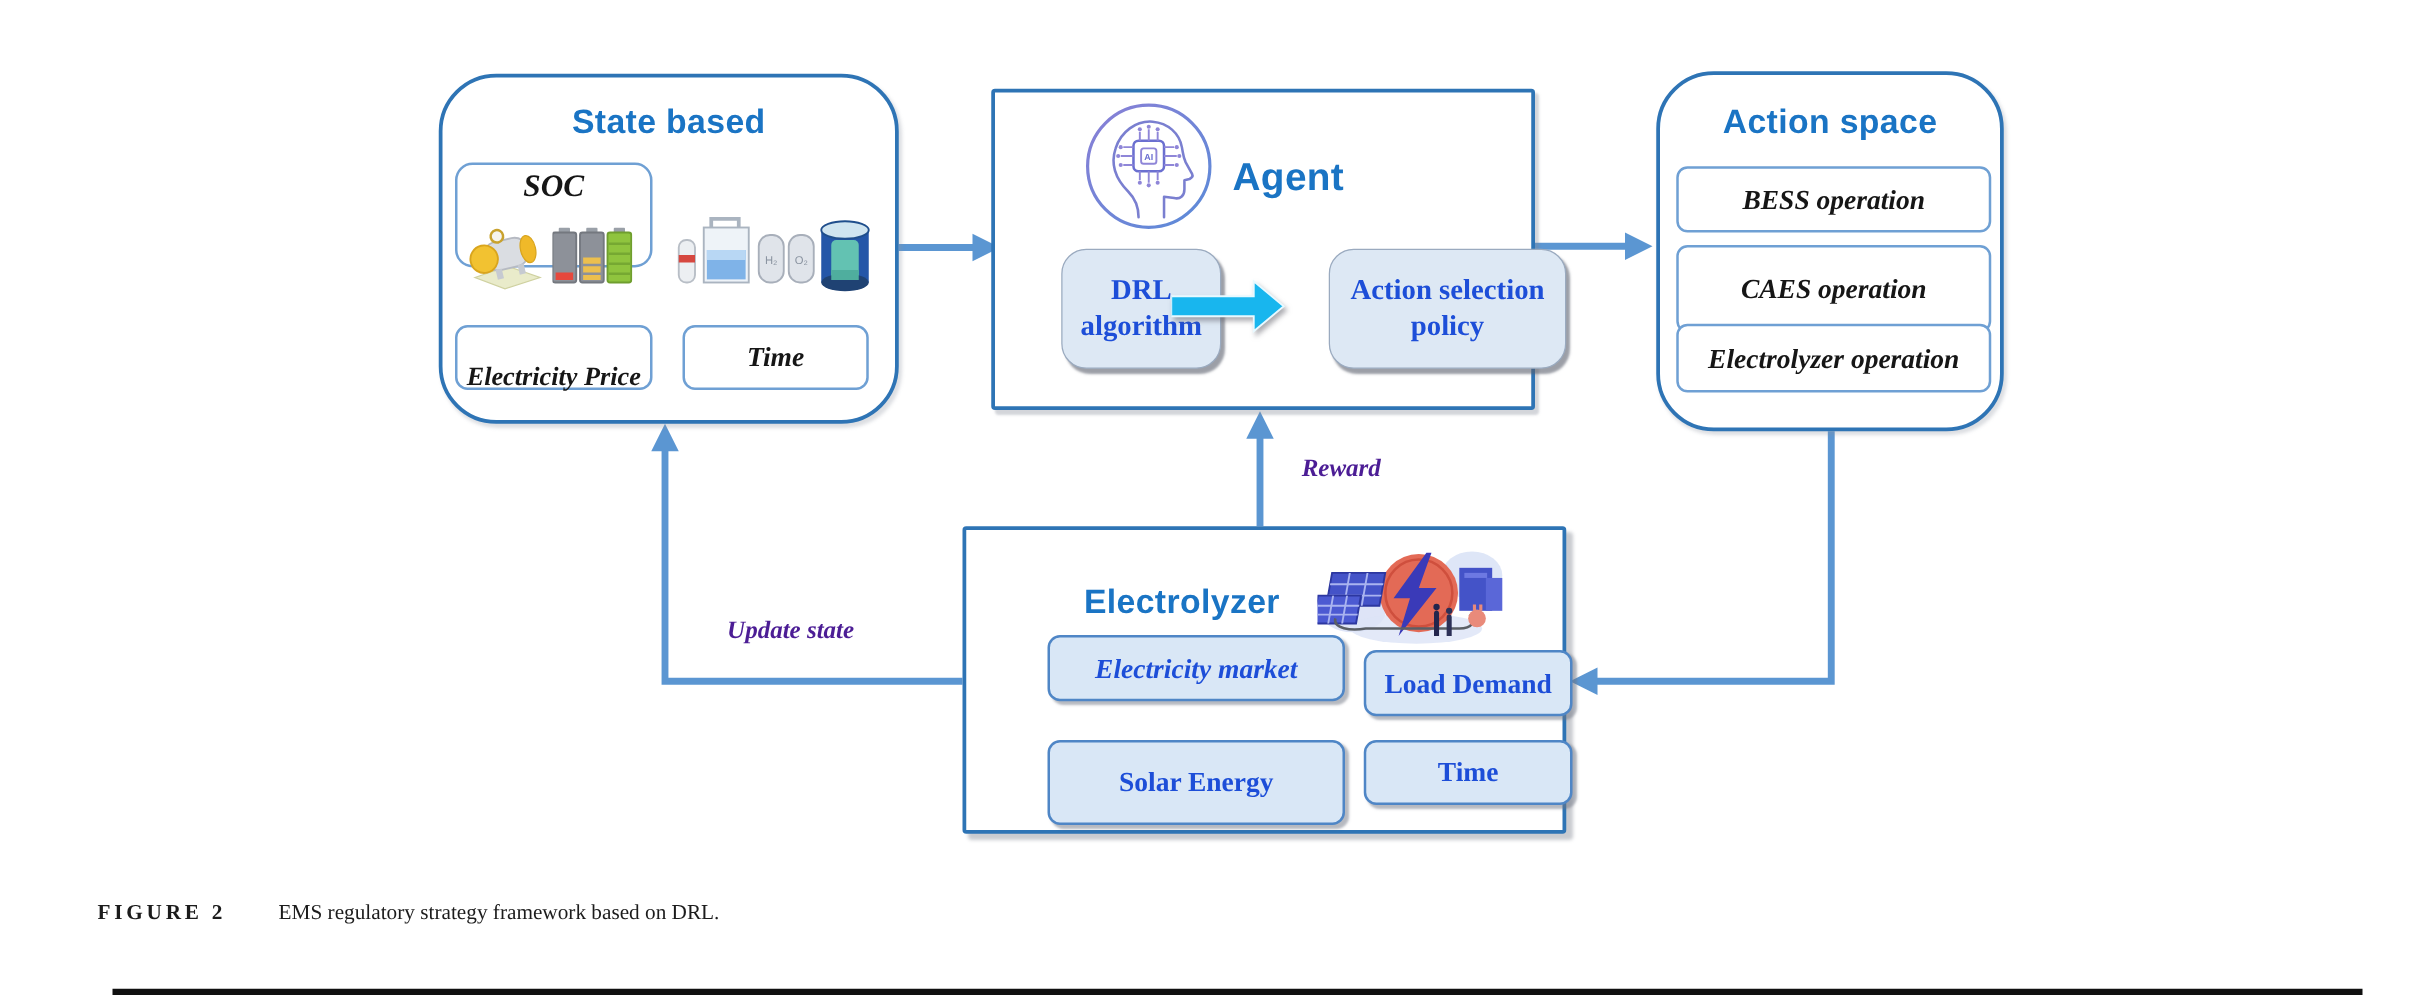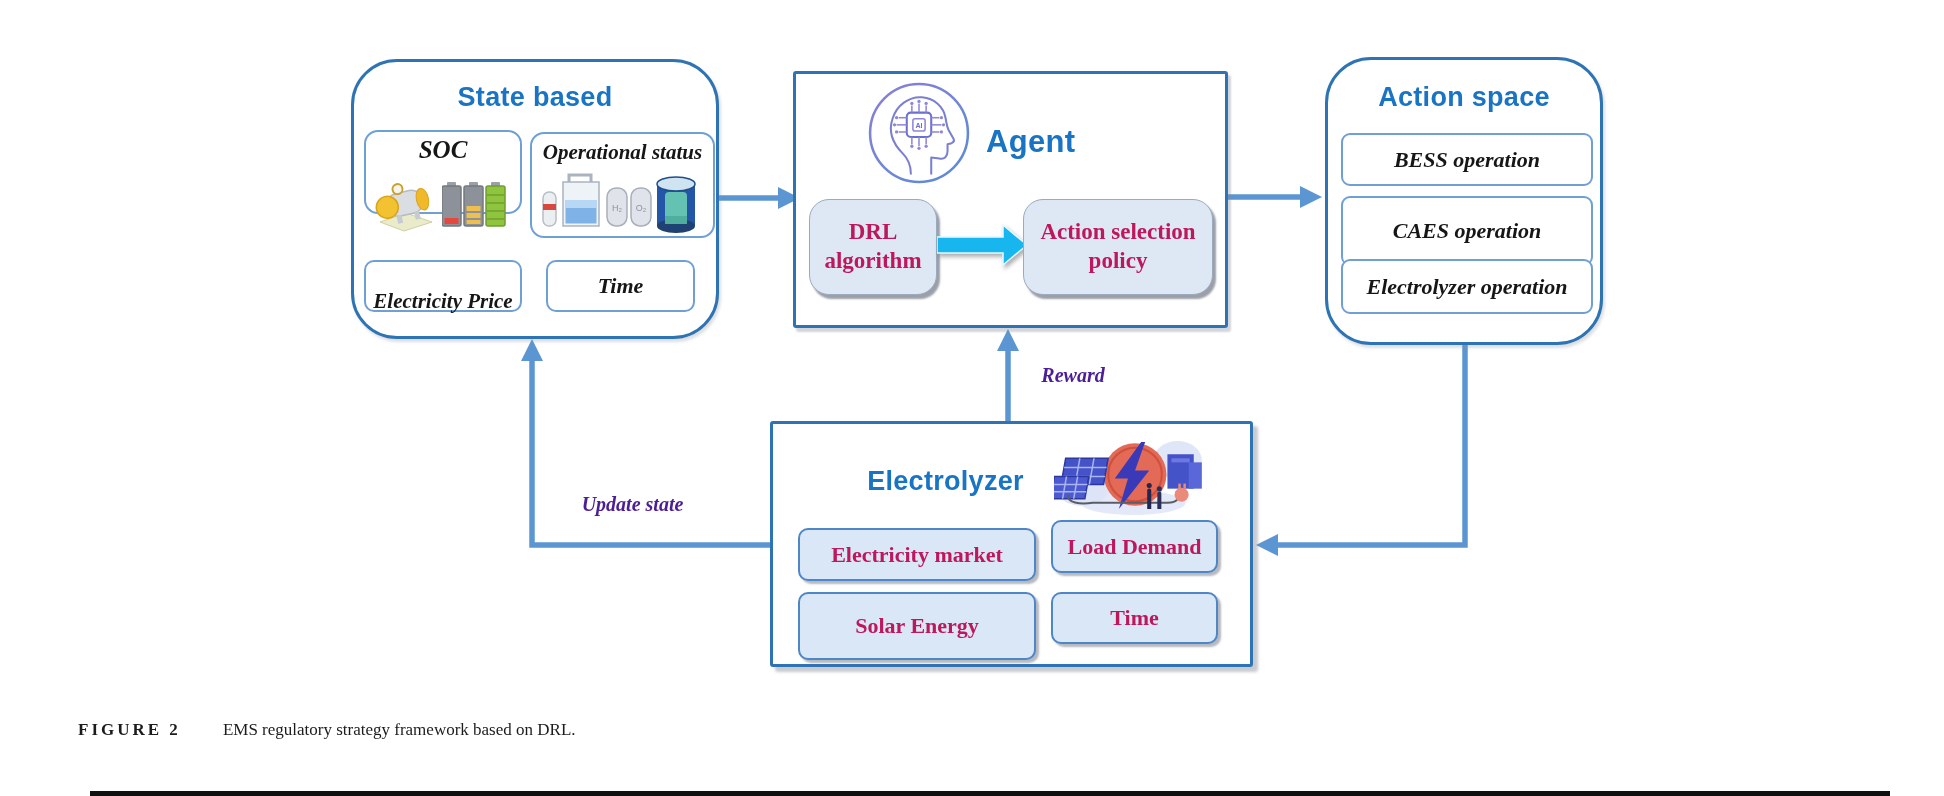--- a/index.html
+++ b/index.html
@@ -4,21 +4,21 @@
 <style>
   html,body{margin:0;padding:0;background:#ffffff;}
   #stage{position:relative;width:1944px;height:796px;background:#ffffff;overflow:hidden;
          font-family:"Liberation Sans",sans-serif;}
   .abs{position:absolute;}
   .panel{position:absolute;background:#fff;border:3px solid #2e74b5;box-sizing:border-box;}
   .round-panel{border-radius:46px;box-shadow:2px 3px 3px rgba(140,145,158,.30);}
   .rect-panel{border-radius:3px;box-shadow:5px 5px 3px rgba(120,125,138,.40);}
   .blue-title{font-weight:700;color:#1a74c4;text-align:center;letter-spacing:.3px;}
   .lbl-bi{font-family:"Liberation Serif",serif;font-weight:700;font-style:italic;color:#161616;}
-  .lbl-b{font-family:"Liberation Serif",serif;font-weight:700;color:#be185d;}
+  .lbl-b{font-family:"Liberation Serif",serif;font-weight:700;color:#1d4ed8;margin-left:40px;}
   .subbox{position:absolute;background:#fff;border:2px solid #6fa0d4;box-sizing:border-box;
           display:flex;align-items:center;justify-content:center;text-align:center;}
   .agent-chip-box{position:absolute;background:#dde8f4;border:1.5px solid #9aaabf;border-radius:20px;
           box-shadow:3px 4px 2px rgba(90,95,108,.60);box-sizing:border-box;
           display:flex;align-items:center;justify-content:center;text-align:center;}
   .envbox{position:absolute;background:#d9e7f6;border:2px solid #4f86c6;border-radius:10px;
           box-shadow:3px 3px 2px rgba(110,116,130,.50);box-sizing:border-box;
           display:flex;align-items:center;justify-content:center;text-align:center;}
   .flow-label{position:absolute;font-family:"Liberation Serif",serif;font-weight:700;font-style:italic;
           color:#4c1d95;font-size:20px;text-align:center;}
@@ -89,23 +89,20 @@
       <g transform="translate(44,0)">
         <rect x="5" y="0" width="9" height="5" rx="1" fill="#9aa0a8"></rect>
         <rect x="0" y="4" width="19" height="40" rx="2" fill="#8fc43e" stroke="#6f9e2e" stroke-width="1.5"></rect>
         <line x1="1" y1="13" x2="18" y2="13" stroke="#76a832" stroke-width="2"></line>
         <line x1="1" y1="21" x2="18" y2="21" stroke="#76a832" stroke-width="2"></line>
         <line x1="1" y1="29" x2="18" y2="29" stroke="#76a832" stroke-width="2"></line>
         <line x1="1" y1="37" x2="18" y2="37" stroke="#76a832" stroke-width="2"></line>
       </g>
     </svg>
 
-    <div class="subbox" style="left:176px;top:70px;width:185px;height:106px;border-radius:14px;align-items:flex-start;">
-      <span class="lbl-bi" style="font-size:21px;margin-top:6px;">Operational status</span>
-    </div>
     <svg class="abs" style="left:185px;top:110px;" width="168" height="62" viewBox="0 0 168 62">
       <rect x="4" y="20" width="13" height="34" rx="6" fill="#eceff2" stroke="#b8bec6" stroke-width="1.5"></rect>
       <rect x="4" y="32" width="13" height="6" fill="#d64840"></rect>
       <polyline points="30,10 30,3 52,3 52,10" fill="none" stroke="#aab4c0" stroke-width="3"></polyline>
       <rect x="24" y="10" width="36" height="44" fill="#eef3f8" stroke="#aab4c0" stroke-width="1.5"></rect>
       <rect x="26.5" y="28" width="31" height="23.5" fill="#7fb3e8"></rect>
       <rect x="26.5" y="28" width="31" height="8" fill="#b8d7f4"></rect>
       <rect x="68" y="16" width="20" height="38" rx="9" fill="#e0e4ea" stroke="#a8afba" stroke-width="1.5"></rect>
       <text x="78" y="39" font-size="9" fill="#8a93a0" text-anchor="middle" font-family="Liberation Sans, sans-serif">H₂</text>
       <rect x="92" y="16" width="20" height="38" rx="9" fill="#e0e4ea" stroke="#a8afba" stroke-width="1.5"></rect>
@@ -227,21 +224,21 @@
       <path d="M14,62 C12,70 26,72 38,70 L112,70 C122,70 126,64 120,59" fill="none" stroke="#5a5f66" stroke-width="2"></path>
       <circle cx="126" cy="62" r="7" fill="#e98a7a"></circle>
       <line x1="124" y1="56" x2="124" y2="51" stroke="#e98a7a" stroke-width="2.5"></line>
       <line x1="129" y1="56" x2="129" y2="51" stroke="#e98a7a" stroke-width="2.5"></line>
       <path d="M92,76 L92,58 C92,55 96,55 96,58 L96,76 Z" fill="#23264d"></path>
       <path d="M102,76 L102,61 C102,58 106,58 106,61 L106,76 Z" fill="#2c3057"></path>
       <circle cx="94" cy="53" r="2.5" fill="#23264d"></circle>
       <circle cx="104" cy="56" r="2.5" fill="#2c3057"></circle>
     </svg>
 
-    <div class="envbox lbl-b" style="left:25px;top:104px;width:238px;height:53px;font-size:22px;">
+    <div class="envbox lbl-b" style="left:25px;top:84px;width:238px;height:53px;font-size:22px;font-style:italic;">
       <span>Electricity market</span>
     </div>
     <div class="envbox lbl-b" style="left:278px;top:96px;width:167px;height:53px;font-size:22px;">
       <span>Load Demand</span>
     </div>
     <div class="envbox lbl-b" style="left:25px;top:168px;width:238px;height:68px;font-size:22px;">
       <span>Solar Energy</span>
     </div>
     <div class="envbox lbl-b" style="left:278px;top:168px;width:167px;height:52px;font-size:22px;">
       <span>Time</span>

